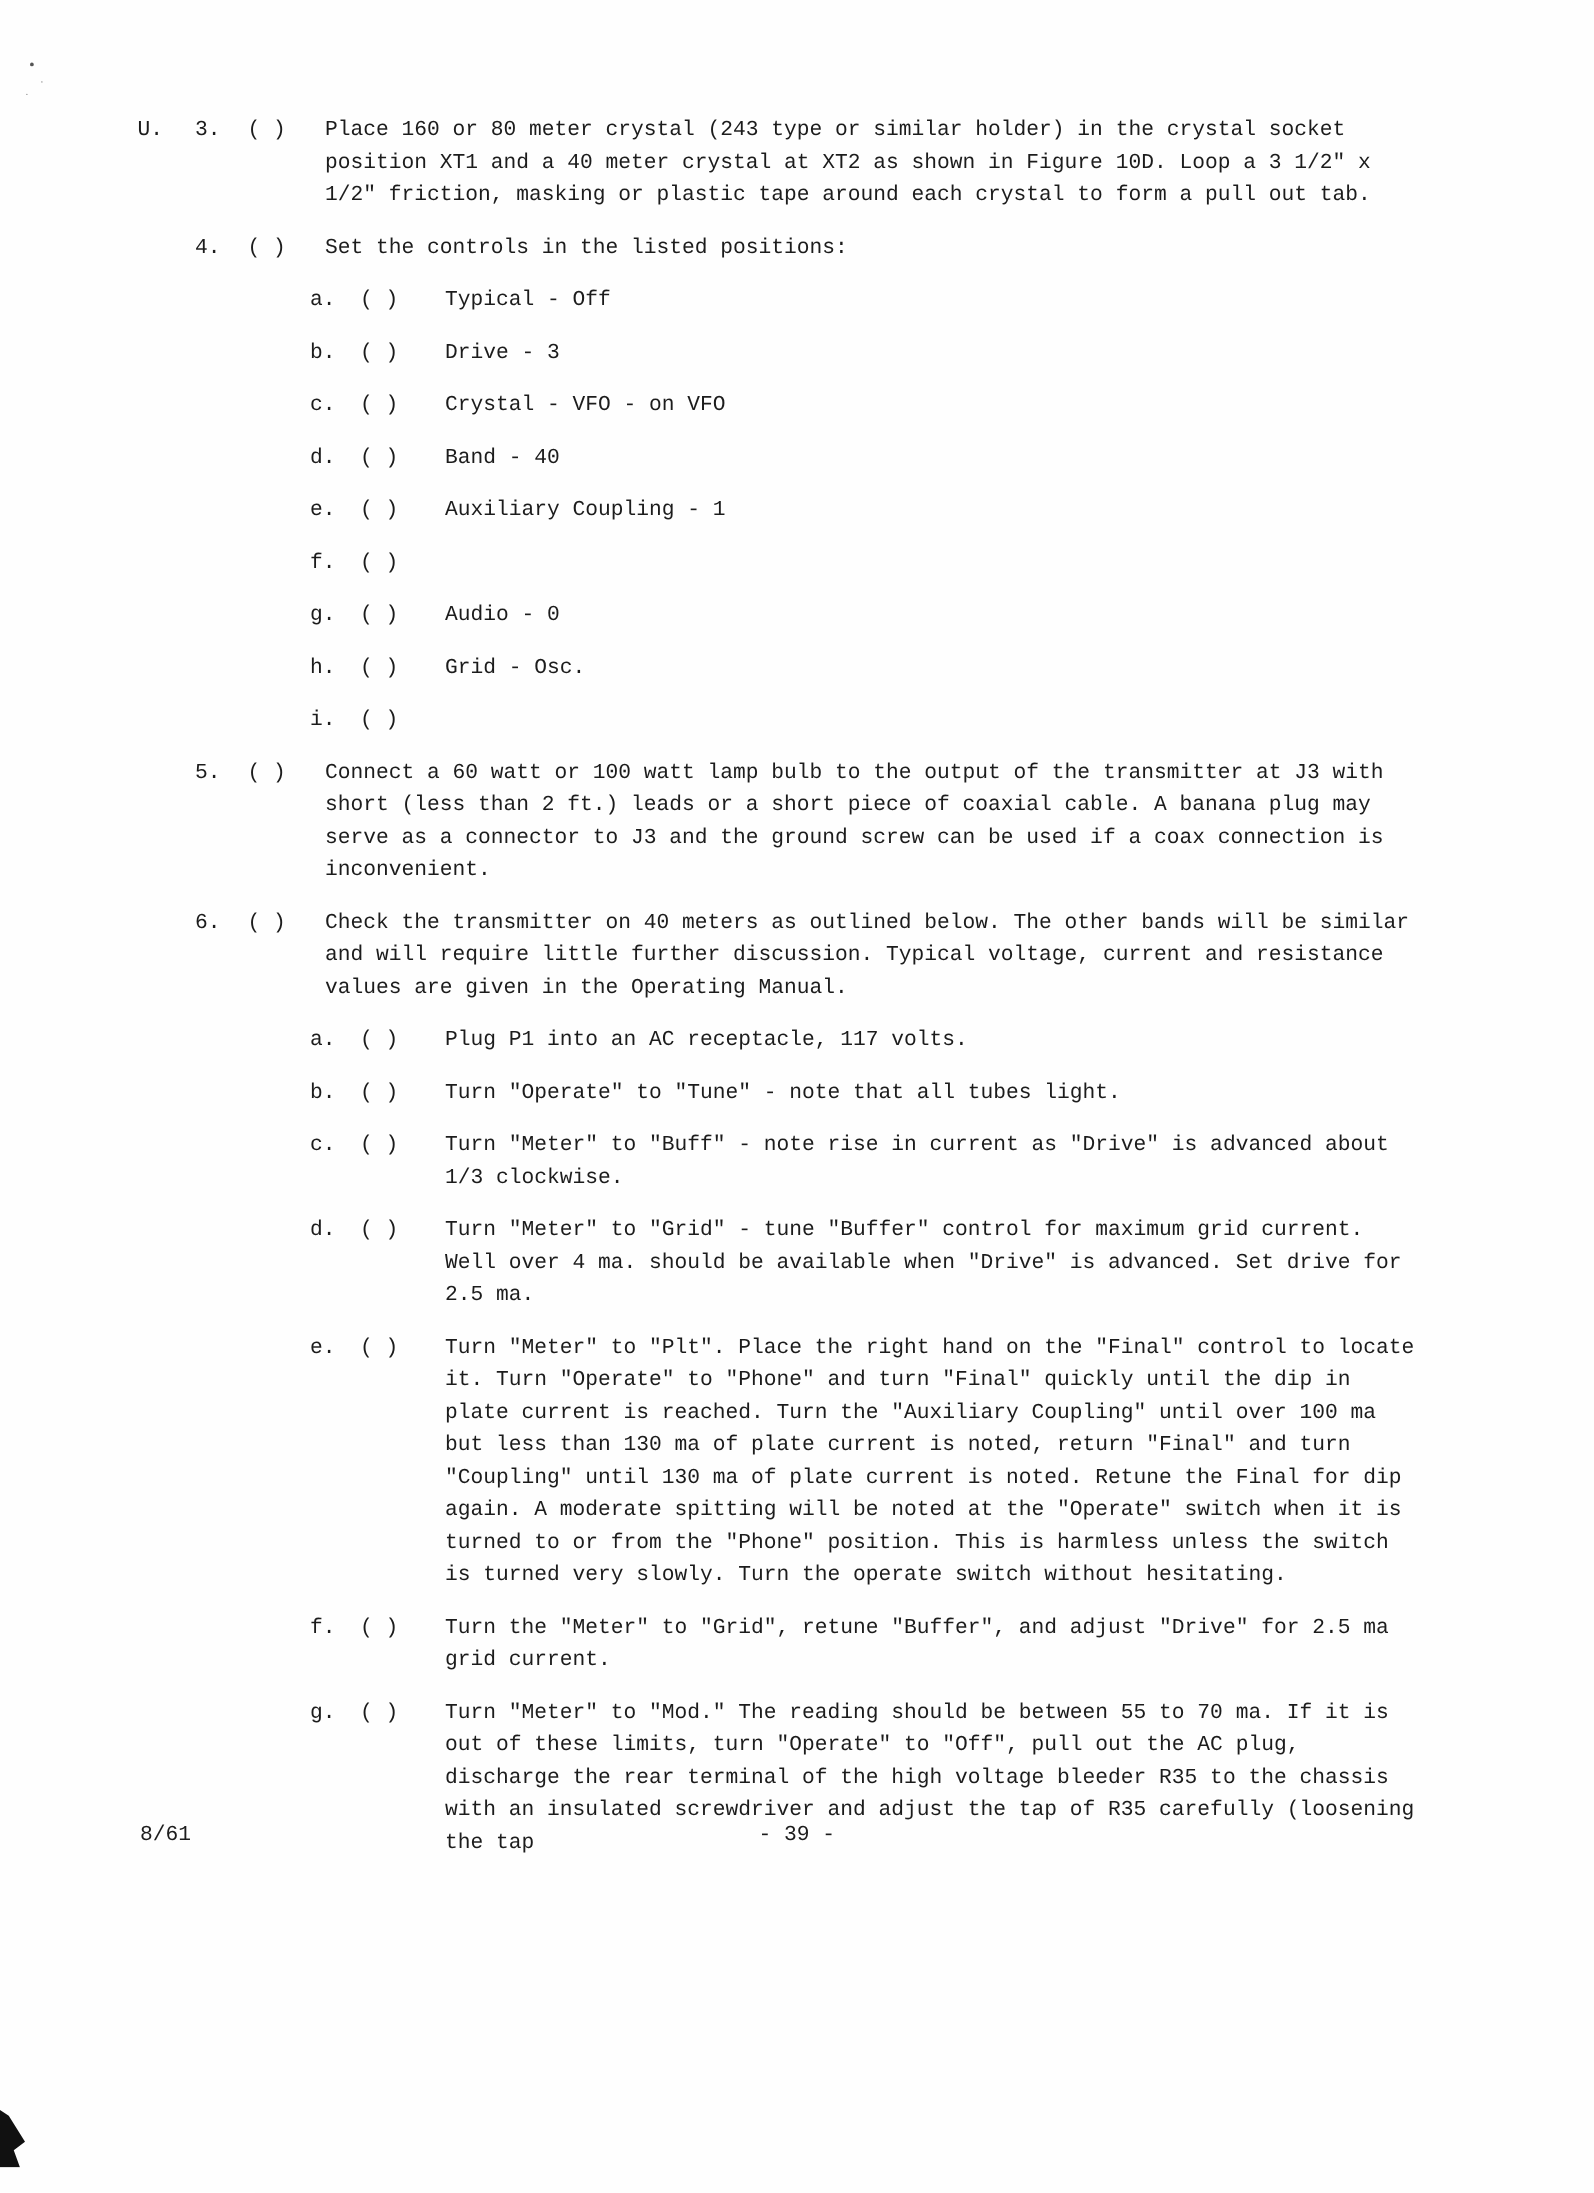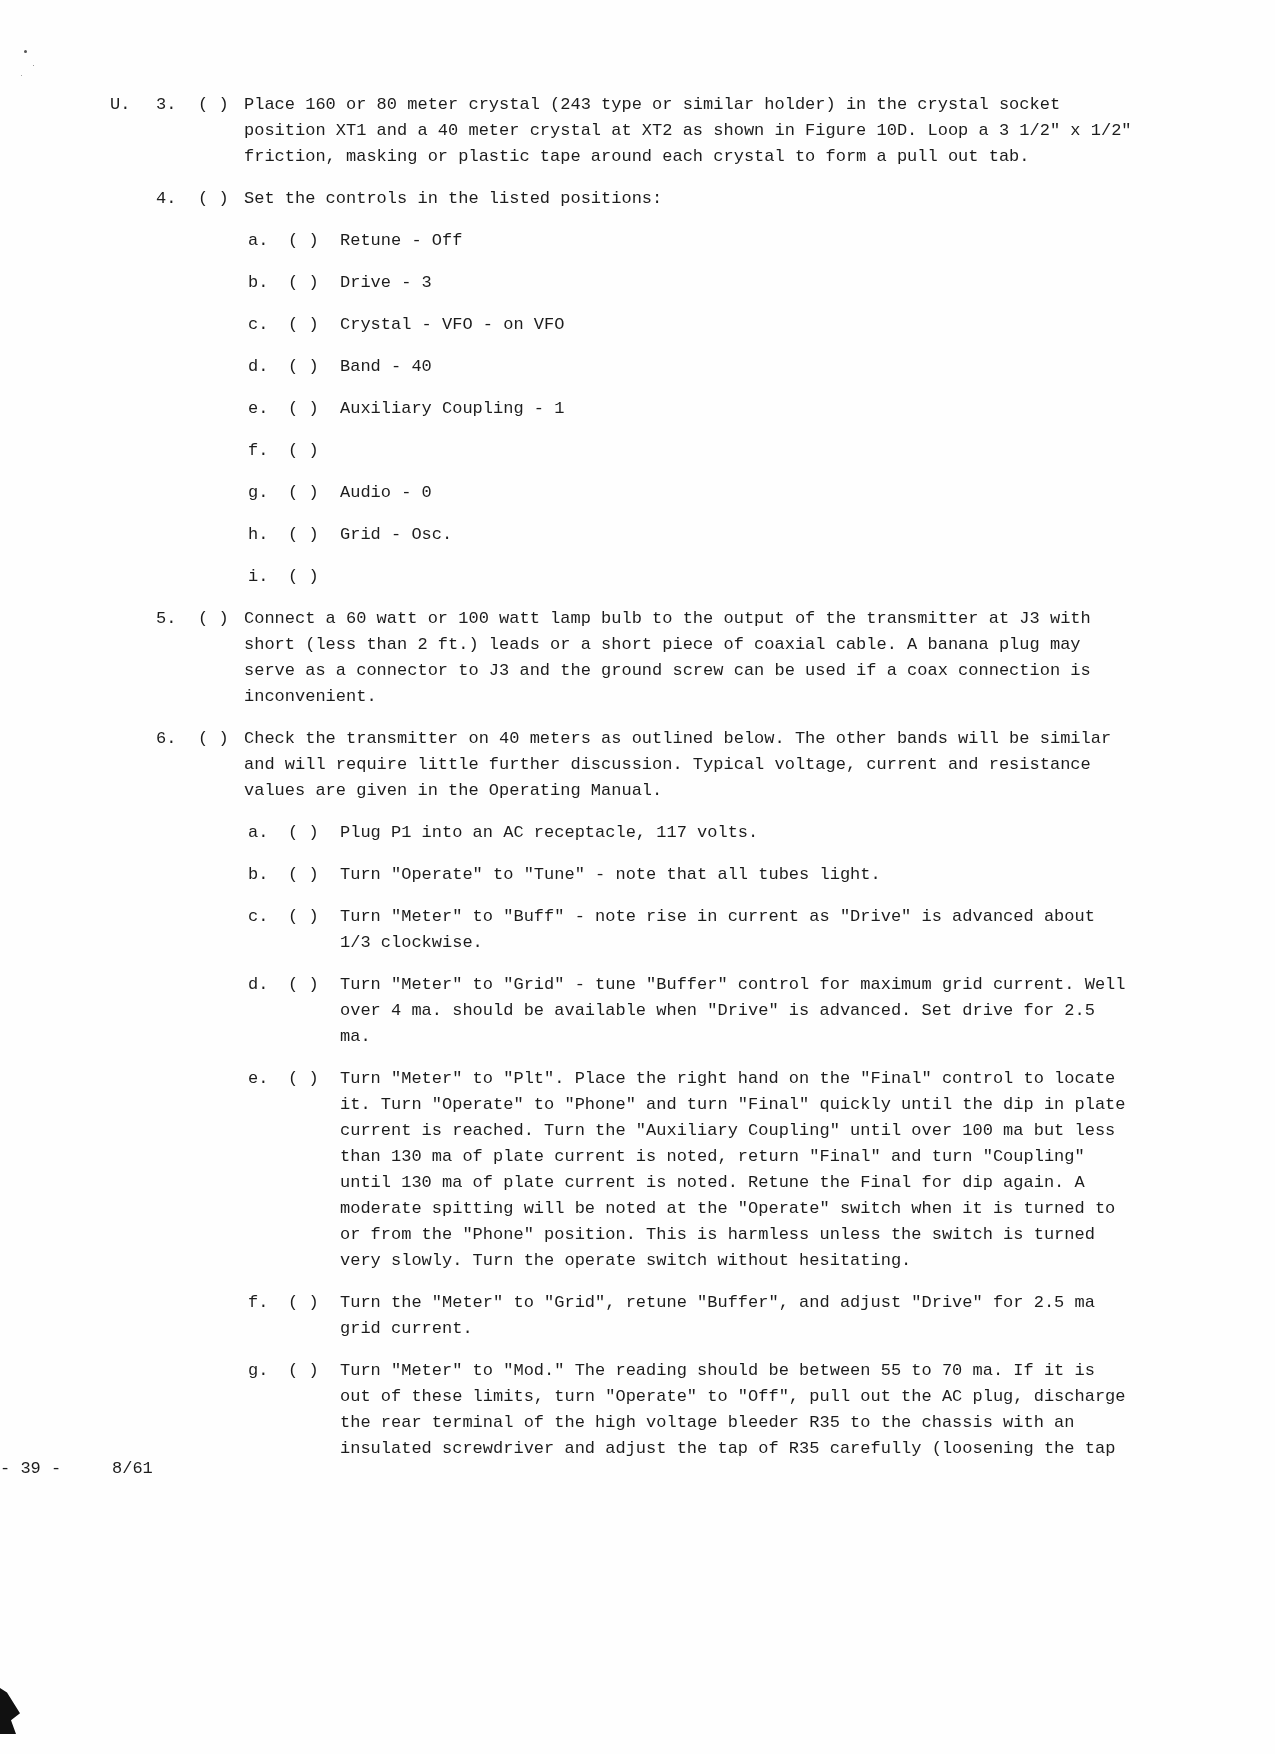--- a/index.html
+++ b/index.html
@@ -20,35 +20,35 @@
     position: absolute;
     top: 92px;
     left: 110px;
     width: 1025px;
   }
   .section { margin-bottom: 16px; }
   .row { display: flex; align-items: flex-start; }
   .col-prefix { width: 46px; flex: none; }
   .col-num { width: 42px; flex: none; }
   .col-check { width: 46px; flex: none; white-space: nowrap; }
-  .col-text { flex: 1; }
+  .col-text { flex: 1; margin-left: 16px; }
   .subs { margin-left: 138px; }
   .sub-row { display: flex; align-items: flex-start; margin-top: 16px; }
   .col-letter { width: 40px; flex: none; }
   .col-subcheck { width: 52px; flex: none; white-space: nowrap; }
   .underline { }
   .footer {
     position: absolute;
     top: 1456px;
     left: 0;
     width: 100%;
     line-height: 26px;
   }
   .footer-left { position: absolute; left: 112px; top: 0; }
-  .footer-page { display: block; width: 100%; }
+  .footer-page { display: block; width: 100%; text-align: center; }
   
   .speck-top {
     position: absolute; left: 24px; top: 50px;
     width: 3px; height: 3px; background: #555; border-radius: 50%;
     box-shadow: 8px 14px 0 -1px #777, -4px 24px 0 -1px #888;
   }
   .smudge-bottom {
     position: absolute; left: 0px; top: 1688px;
     width: 20px; height: 46px; background: #111;
     clip-path: polygon(0 0, 35% 10%, 100% 55%, 55% 70%, 80% 100%, 0 100%);
@@ -76,21 +76,21 @@
       <div class="row">
         <span class="col-prefix"></span>
         <span class="col-num">4.</span>
         <span class="col-check">( )</span>
         <span class="col-text">Set the controls in the listed positions:</span>
       </div>
       <div class="subs">
         <div class="sub-row">
           <span class="col-letter">a.</span>
           <span class="col-subcheck">( )</span>
-          <span class="col-text">Retune - Off</span>
+          <span class="col-text">Typical - Off</span>
         </div>
         <div class="sub-row">
           <span class="col-letter">b.</span>
           <span class="col-subcheck">( )</span>
           <span class="col-text">Drive - 3</span>
         </div>
         <div class="sub-row">
           <span class="col-letter">c.</span>
           <span class="col-subcheck">( )</span>
           <span class="col-text">Crystal - VFO - on VFO</span>

